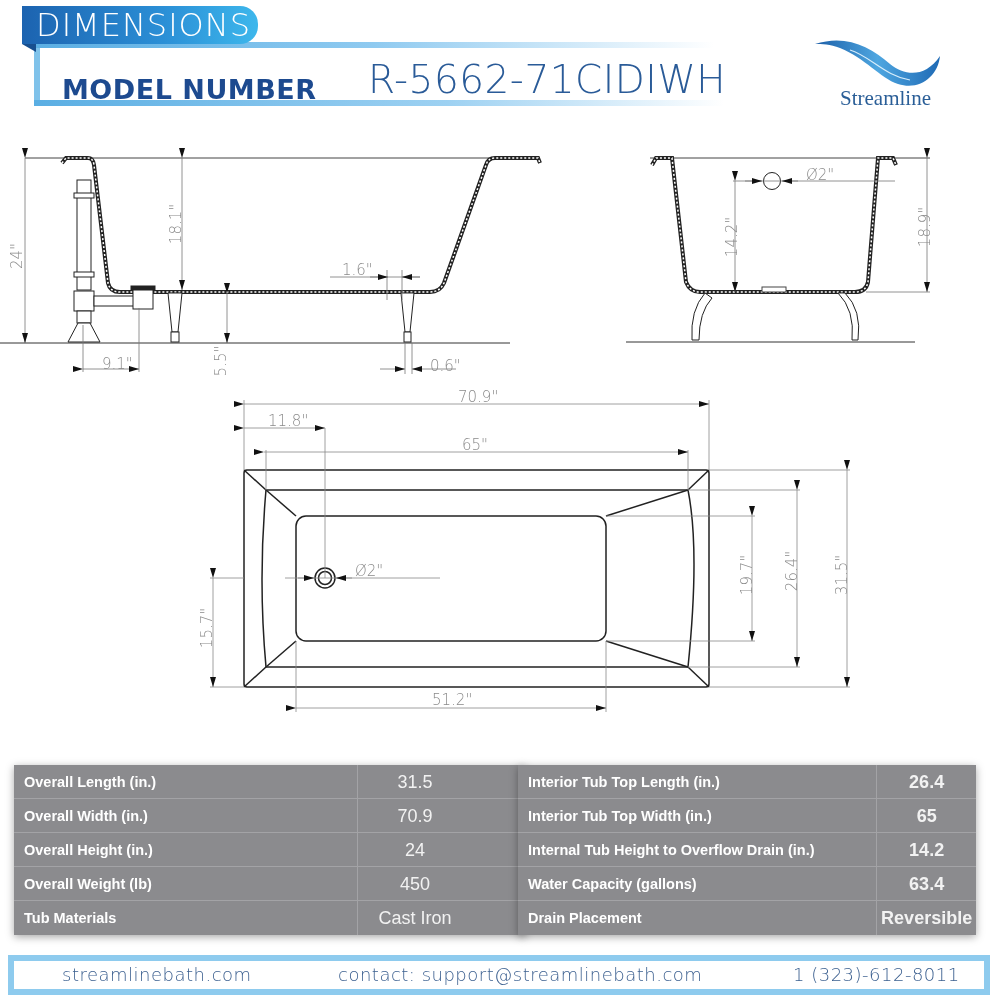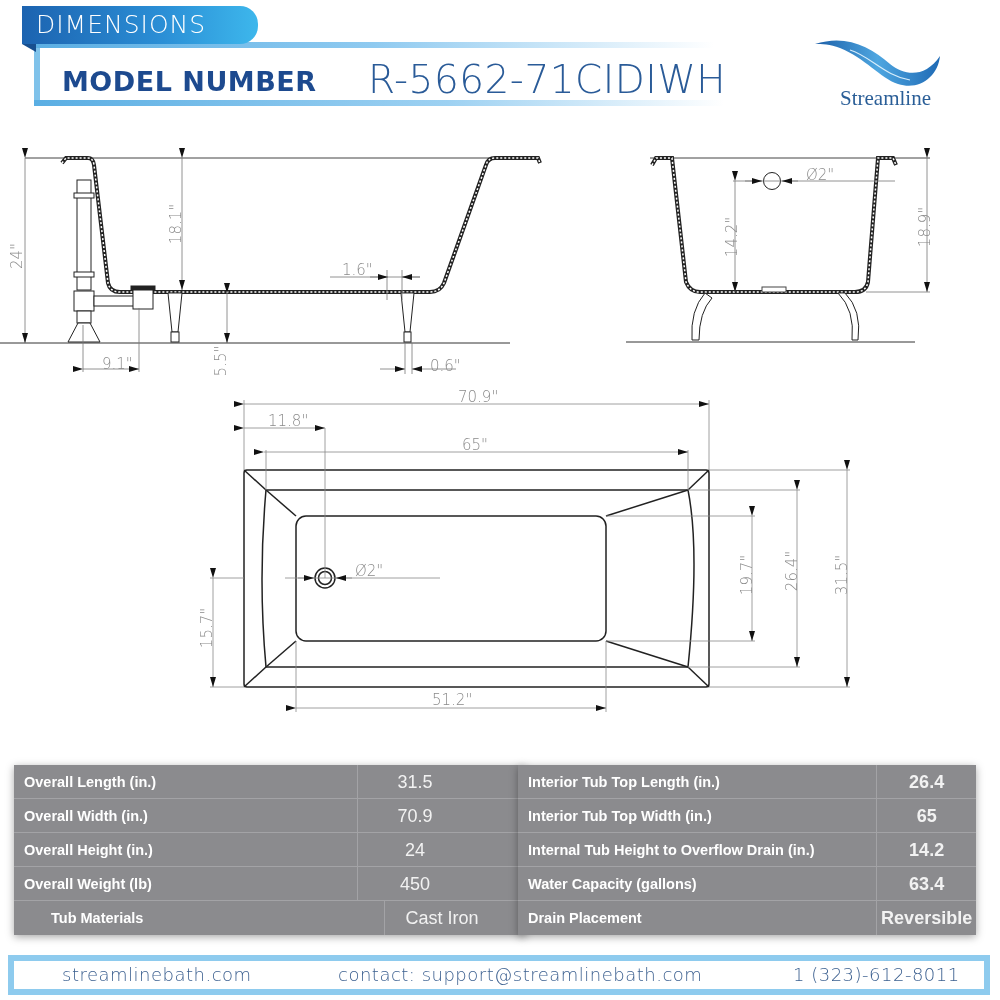--- a/index.html
+++ b/index.html
@@ -5,40 +5,40 @@
   * { box-sizing: border-box; margin: 0; padding: 0; }
   html, body { width: 1000px; height: 1000px; background: #ffffff; overflow: hidden; }
   body { position: relative; font-family: "Liberation Sans", "DejaVu Sans", sans-serif; }
 
   
   .hdr-tab {
     position: absolute; left: 22px; top: 6px; width: 236px; height: 38px;
     background: linear-gradient(90deg, #1c63b0 0%, #2b8fd6 60%, #3db7ec 100%);
     border-radius: 0 18px 18px 0;
     color: #fff; font-family: "DejaVu Sans", sans-serif; font-weight: 300;
-    font-size: 25px; letter-spacing: 1px; line-height: 38px; padding-left: 14px;
+    font-size: 32px; letter-spacing: 1px; line-height: 38px; padding-left: 14px;
   }
   .hdr-tab-fold {
     position: absolute; left: 22px; top: 44px; width: 0; height: 0;
     border-top: 8px solid #174f8f; border-left: 14px solid transparent;
   }
   .hdr-box {
     position: absolute; left: 34px; top: 42px; width: 720px; height: 64px;
     border-left: 6px solid #7fc2ea;
   }
   .hdr-box-top {
     position: absolute; left: 34px; top: 42px; width: 680px; height: 6px;
     background: linear-gradient(90deg, #5aaee3 0%, #8fcaf0 50%, rgba(200,228,248,0) 100%);
   }
   .hdr-box-bot {
     position: absolute; left: 34px; top: 100px; width: 690px; height: 6px;
     background: linear-gradient(90deg, #5aaee3 0%, #9dd1f2 60%, rgba(210,235,250,0) 100%);
   }
   .model-label {
-    position: absolute; left: 62px; top: 66px; font-weight: 900; font-size: 27px;
+    position: absolute; left: 62px; top: 74px; font-weight: 900; font-size: 27px;
     color: #1d4a8f; letter-spacing: 0.5px; font-family: "DejaVu Sans", sans-serif;
   }
   .model-value {
     position: absolute; left: 368px; top: 57px; font-size: 39px; color: #2a5b98;
     font-family: "DejaVu Sans", sans-serif; font-weight: 200; letter-spacing: 0.5px;
   }
   .logo { position: absolute; left: 810px; top: 36px; width: 140px; height: 80px; }
   .logo-text {
     position: absolute; left: 840px; top: 86px; font-family: Liberation Serif, serif;
     font-size: 21px; color: #2a5e97;
@@ -49,21 +49,21 @@
   .dim-label { position: absolute; font-family: "DejaVu Sans", sans-serif; color: #8a8a8a; font-size: 15px; font-weight: 200; white-space: nowrap; }
   .dim-label.v { transform: rotate(-90deg); transform-origin: center center; }
 
   
   .spec-table {
     position: absolute; top: 765px; height: 170px;
     background: #8b8b8e; box-shadow: 0 2px 8px rgba(0,0,0,0.35);
     border-collapse: collapse;
   }
   .spec-table .row { display: flex; height: 34px; border-bottom: 1px solid #a3a3a6; }
-  .spec-table .row:last-child { border-bottom: none; justify-content: center; }
+  .spec-table .row:last-child { border-bottom: none; }
   .spec-table .k {
     color: #fff; font-weight: bold; font-size: 14.5px; line-height: 34px; padding-left: 10px;
     border-right: 1px solid #a3a3a6;
   }
   .spec-table .v {
     color: #f2f2f2; font-size: 18px; line-height: 34px; text-align: center; font-weight: normal;
   }
   #t1 { left: 14px; width: 512px; }
   #t1 .k { width: 344px; }
   #t1 .v { width: 114px; }

